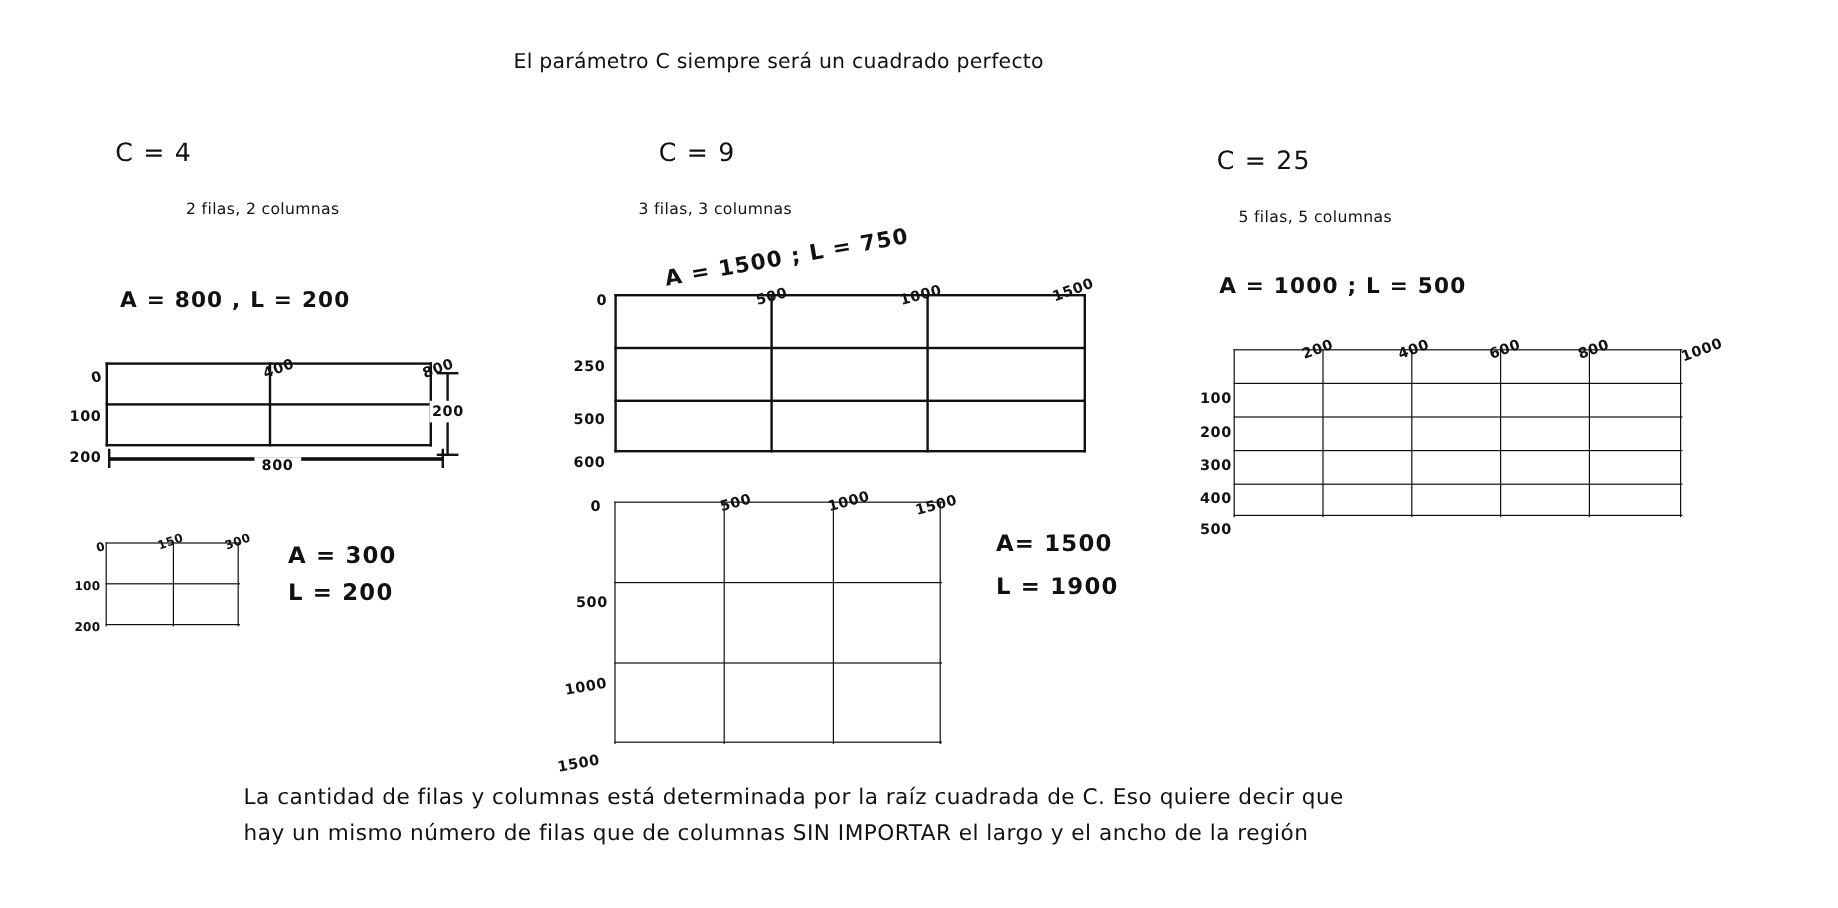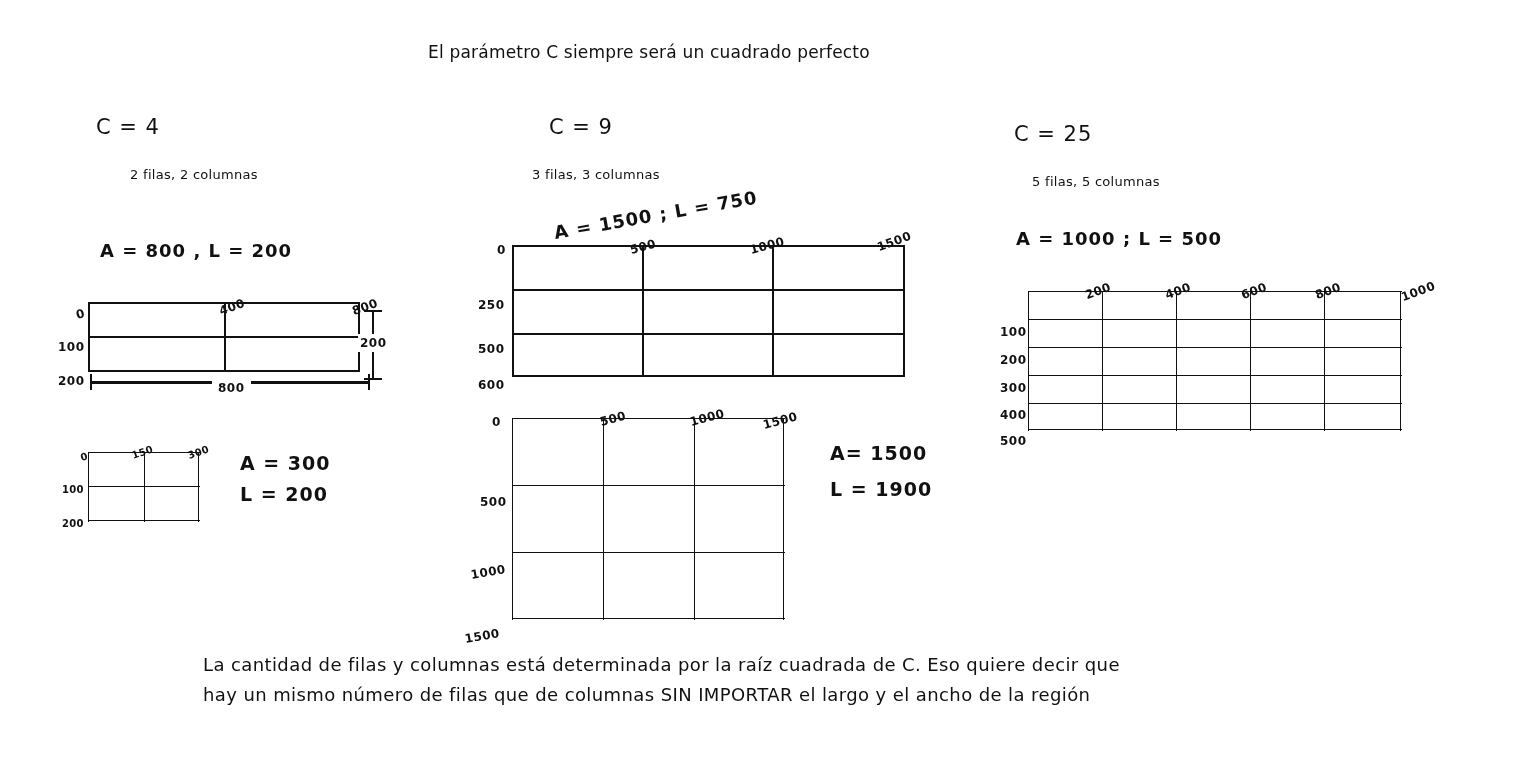--- a/index.html
+++ b/index.html
@@ -32,21 +32,21 @@
   .dim{position:absolute;background:#111;}
 </style>
 </head>
 <body>
 
 <div class="canvas">
 
   <div class="txt title" style="left:428px;top:42px;">El parámetro C siempre será un cuadrado perfecto</div>
 
   <div class="txt ctitle" style="left:96px;top:115px;">C = 4</div>
-  <div class="txt sub" style="left:130px;top:167px;">2 filas, 2 columnas</div>
+  <div class="txt sub" style="left:155px;top:167px;">2 filas, 2 columnas</div>
   <div class="txt al" style="left:100px;top:240px;">A = 800 ,  L = 200</div>
 
   <div class="grid" style="left:88px;top:302px;width:272px;height:70px;">
     <div class="line" style="left:0;top:0;width:272px;height:1.5px;"></div>
     <div class="line" style="left:0;top:34px;width:272px;height:1.5px;"></div>
     <div class="line" style="left:0;top:68px;width:272px;height:1.5px;"></div>
     <div class="line" style="left:0;top:0;width:1.5px;height:70px;"></div>
     <div class="line" style="left:136px;top:0;width:1.5px;height:70px;"></div>
     <div class="line" style="left:270px;top:0;width:1.5px;height:70px;"></div>
   </div>

